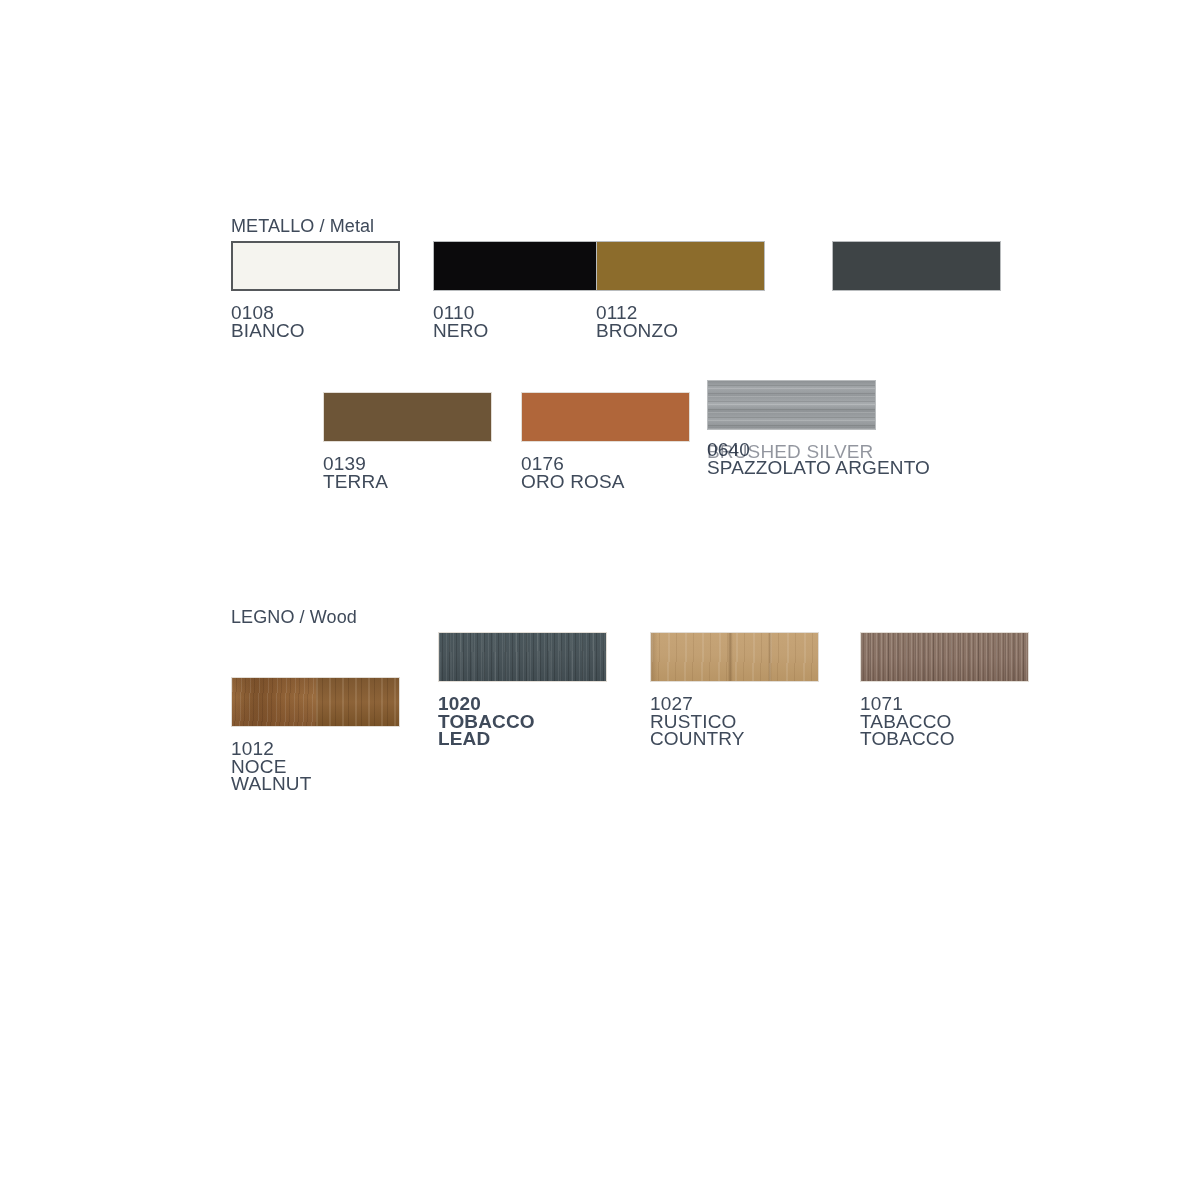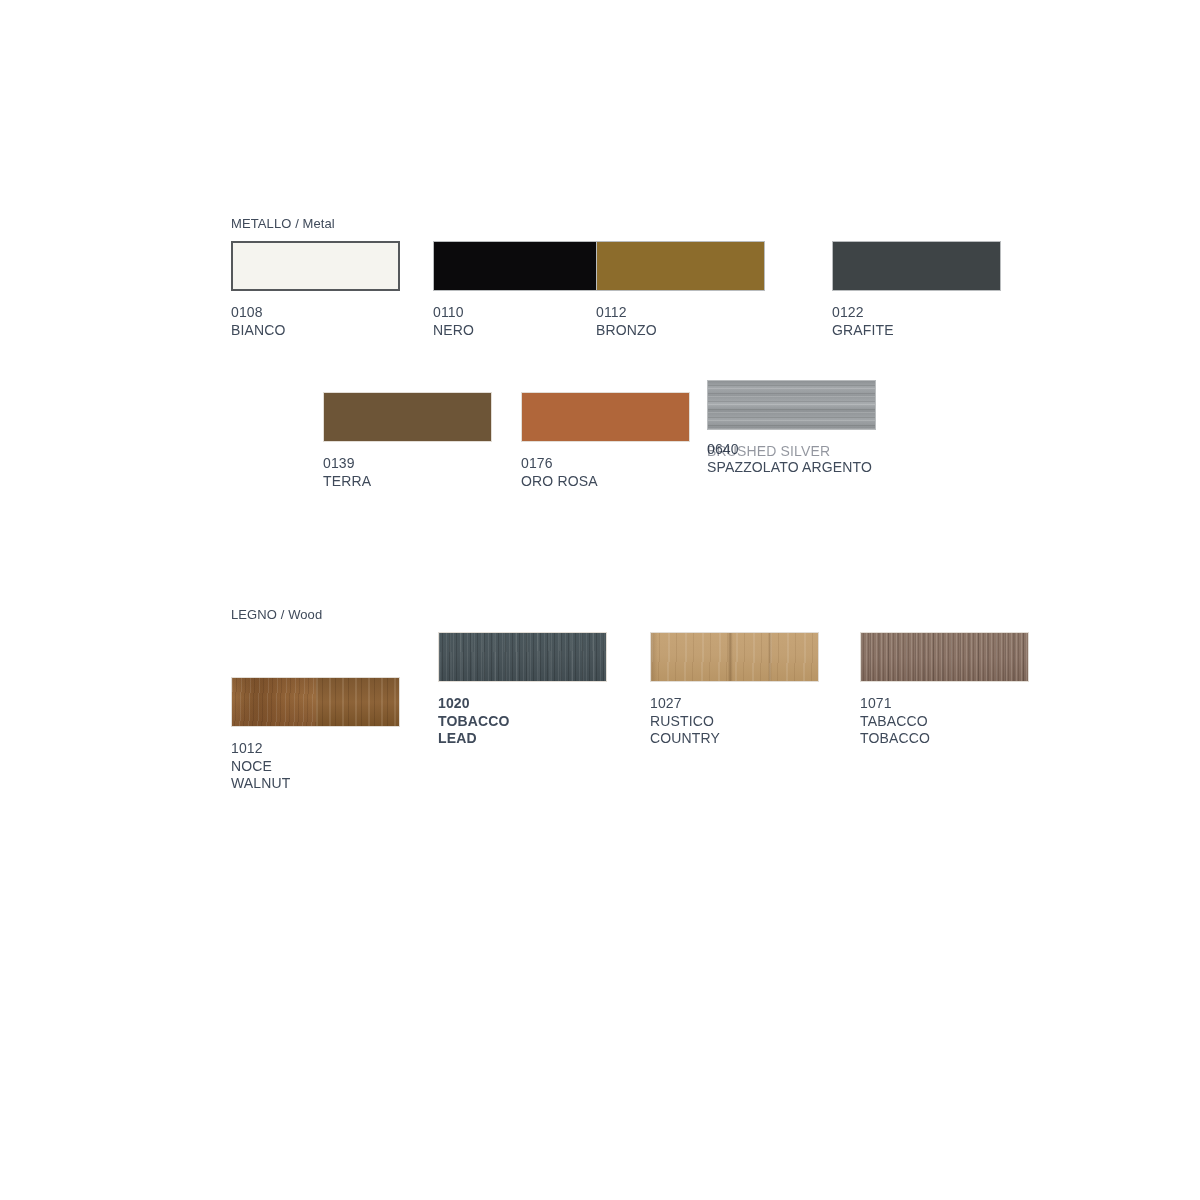--- a/index.html
+++ b/index.html
@@ -17,21 +17,21 @@
   .canvas {
     position: absolute;
     left: 0; top: 0;
     width: 1200px;
     height: 1200px;
   }
 
   
   .section-title {
     position: absolute;
-    font-size: 13px;
+    font-size: 18px;
     letter-spacing: 0.1px;
     color: #3f4a5a;
     white-space: nowrap;
   }
   #metallo-title { left: 231px; top: 216px; }
   #legno-title   { left: 231px; top: 607px; }
 
   
   .swatch-cell { position: absolute; }
 
@@ -41,21 +41,21 @@
     box-sizing: border-box;
     position: relative;
     overflow: hidden;
   }
   .swatch.metal-border { border: 2px solid #55585b; }
   .swatch.thin-border  { border: 1px solid #e2ddd6; }
   .swatch.grey-border  { border: 1px solid #b9bcbe; }
 
   .labels {
     margin-top: 13px;
-    font-size: 14px;
+    font-size: 19px;
     line-height: 17.5px;
     color: #3f4a5a;
     letter-spacing: 0.15px;
     white-space: nowrap;
   }
   .labels .code { display: block; }
   .labels .nm   { display: block; }
 
   
   .clip-cell .labels { margin-top: 11px; }
@@ -195,24 +195,20 @@
     <div class="labels">
       <span class="code">0112</span>
       <span class="nm">BRONZO</span>
     </div>
   </div>
 
   <div class="swatch-cell" style="left:832px; top:241px;">
     <div class="swatch grey-border">
       <div class="fill" style="background:#3e4446;"></div>
     </div>
-    <div class="labels">
-      <span class="code">0122</span>
-      <span class="nm">GRAFITE</span>
-    </div>
   </div>
 
   <div class="swatch-cell" style="left:323px; top:392px;">
     <div class="swatch thin-border">
       <div class="fill" style="background:#6d5537;"></div>
     </div>
     <div class="labels">
       <span class="code">0139</span>
       <span class="nm">TERRA</span>
     </div>

